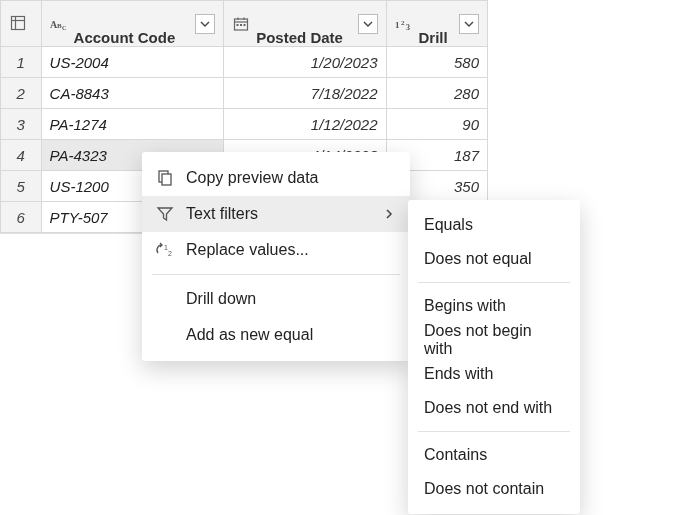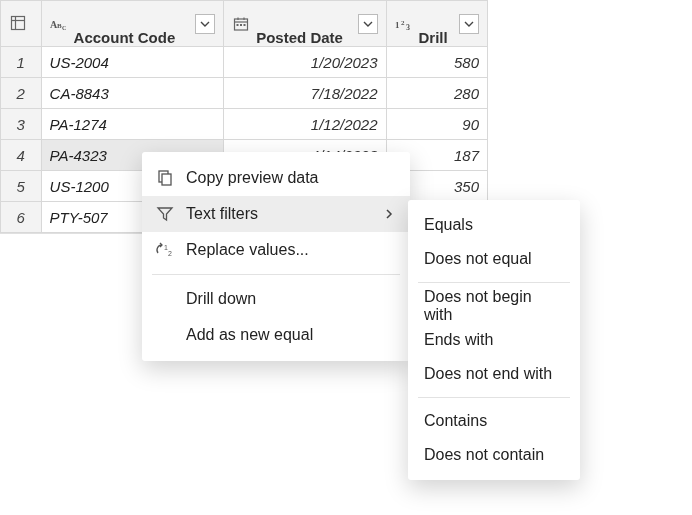--- a/index.html
+++ b/index.html
@@ -282,20 +282,23 @@
 
 <div class="menu sub">
   <div class="menu-item">
     <span class="mi-label">Equals</span>
   </div>
   <div class="menu-item">
     <span class="mi-label">Does not equal</span>
   </div>
   <div class="menu-sep"></div>
   <div class="menu-item">
+    <span class="mi-label">Begins with</span>
+  </div>
+  <div class="menu-item">
     <span class="mi-label">Does not begin with</span>
   </div>
   <div class="menu-item">
     <span class="mi-label">Ends with</span>
   </div>
   <div class="menu-item">
     <span class="mi-label">Does not end with</span>
   </div>
   <div class="menu-sep"></div>
   <div class="menu-item">

